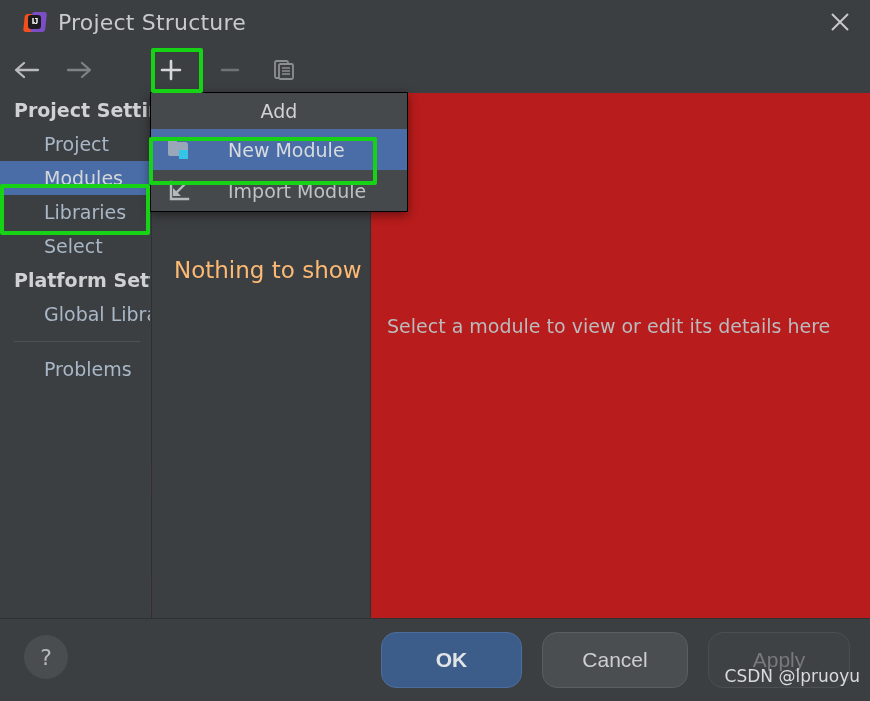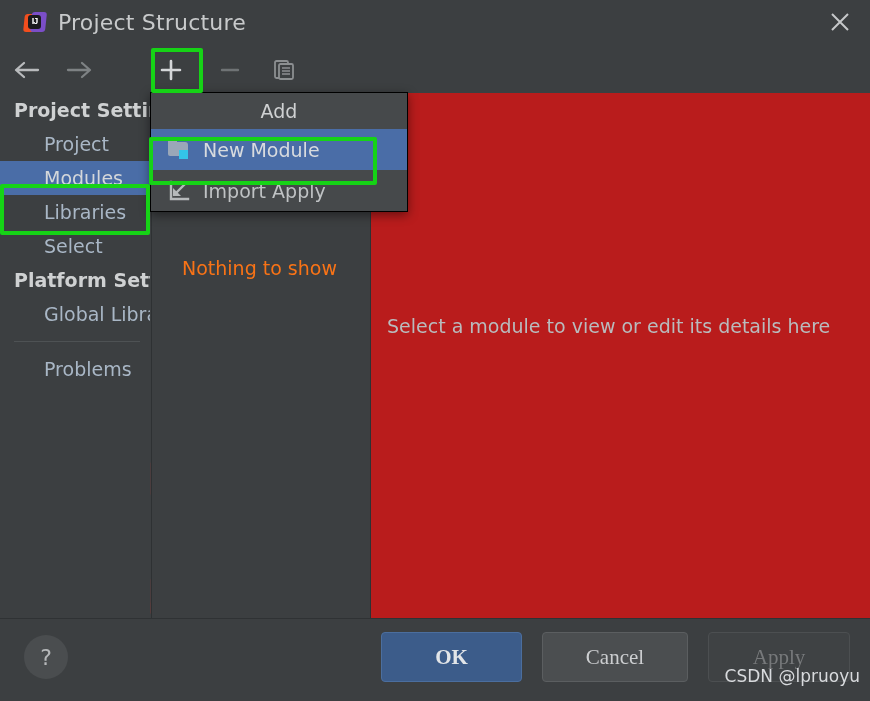--- a/index.html
+++ b/index.html
@@ -177,23 +177,23 @@
   
   .modlist {
     position: absolute;
     left: 152px; top: 93px;
     width: 218px; height: 525px;
     background: #3c3f41;
     z-index: 6;
   }
   .nothing {
     position: absolute;
-    left: 30px; top: 164px;
-    color: #f97316;
-    font-size: 19px;
+    left: 22px; top: 164px;
+    color: #fdba74;
+    font-size: 23px;
     font-family: "DejaVu Sans", sans-serif;
     white-space: nowrap;
   }
 
   
   .detail {
     position: absolute;
     left: 371px; top: 93px;
     width: 499px; height: 525px;
     background: #b91c1c;
@@ -228,20 +228,21 @@
   }
   .menu-item {
     height: 41px;
     display: flex;
     align-items: center;
     padding-left: 16px;
     color: #bfc2c4;
     font-size: 19px;
     font-family: "DejaVu Sans", sans-serif;
     white-space: nowrap;
+    gap: 25px;
   }
   .menu-item.hl {
     background: #4a6da7;
     color: #d8dbde;
   }
   .mi-icon {
     width: 26px; height: 22px;
     margin-right: 10px;
     position: relative;
     flex: none;
@@ -287,25 +288,25 @@
     background: #4a4d4f;
     color: #b6b8ba;
     font-size: 22px;
     font-family: "DejaVu Sans", sans-serif;
     display: flex; align-items: center; justify-content: center;
     z-index: 14;
   }
   .btn {
     position: absolute;
     top: 632px;
-    height: 50px;
-    border-radius: 4px;
+    height: 56px;
+    border-radius: 15px;
     display: flex; align-items: center; justify-content: center;
     font-size: 21px;
-    font-family: Liberation Serif, serif;
+    font-family: Liberation Sans, sans-serif;
     z-index: 14;
   }
   .btn-ok {
     left: 381px; width: 141px;
     background: #3c5c8a;
     border: 1px solid #4b6e9e;
     color: #e2e5e8;
     font-weight: 700;
   }
   .btn-cancel {
@@ -422,21 +423,21 @@
       <span>New Module</span>
     </div>
     <div class="menu-item">
       <span class="mi-icon">
         <svg width="24" height="22" viewBox="0 0 24 22">
           <path d="M4 2 L4 19 L21 19" stroke="#b6b9bb" stroke-width="2.4" fill="none" stroke-linecap="square"></path>
           <path d="M19 3 L7 15" stroke="#b6b9bb" stroke-width="2.4" stroke-linecap="round"></path>
           <path d="M6 8 L6 16 L14 16 Z" fill="#b6b9bb"></path>
         </svg>
       </span>
-      <span>Import Apply</span>
+      <span>Import Module</span>
     </div>
   </div>
 
   <div class="green-ring ring-add"></div>
   <div class="green-ring ring-modules"></div>
   <div class="green-ring ring-newmod"></div>
 
   <div class="footer"></div>
   <div class="help-btn">?</div>
   <div class="btn btn-ok">OK</div>

